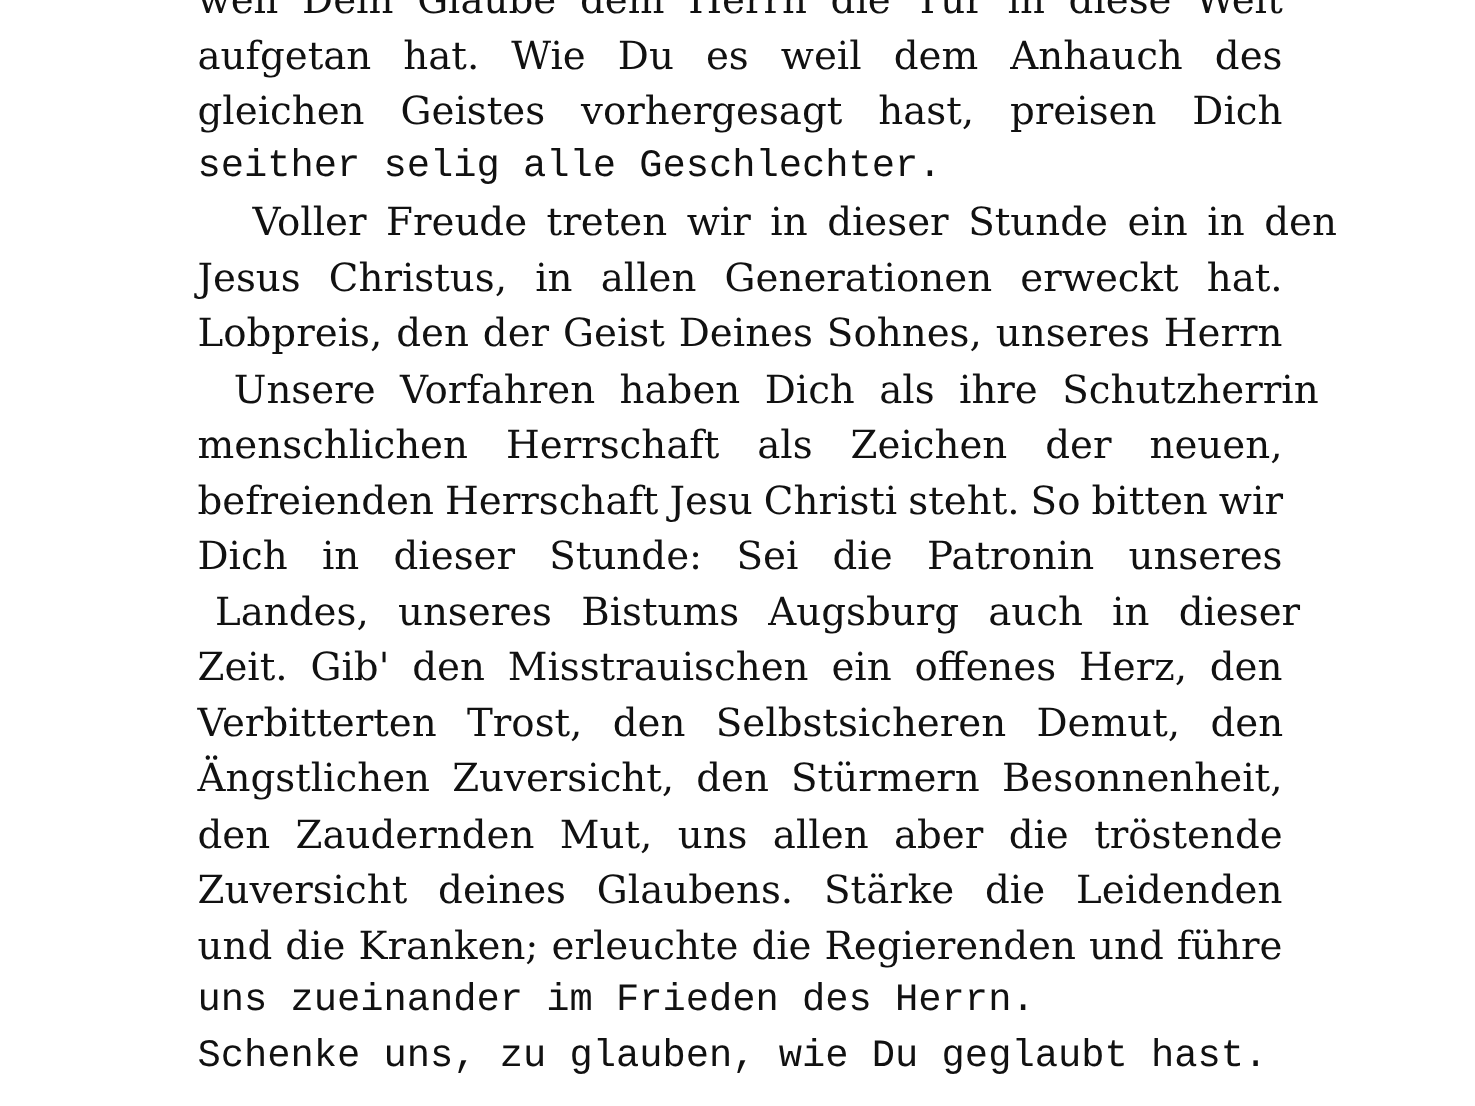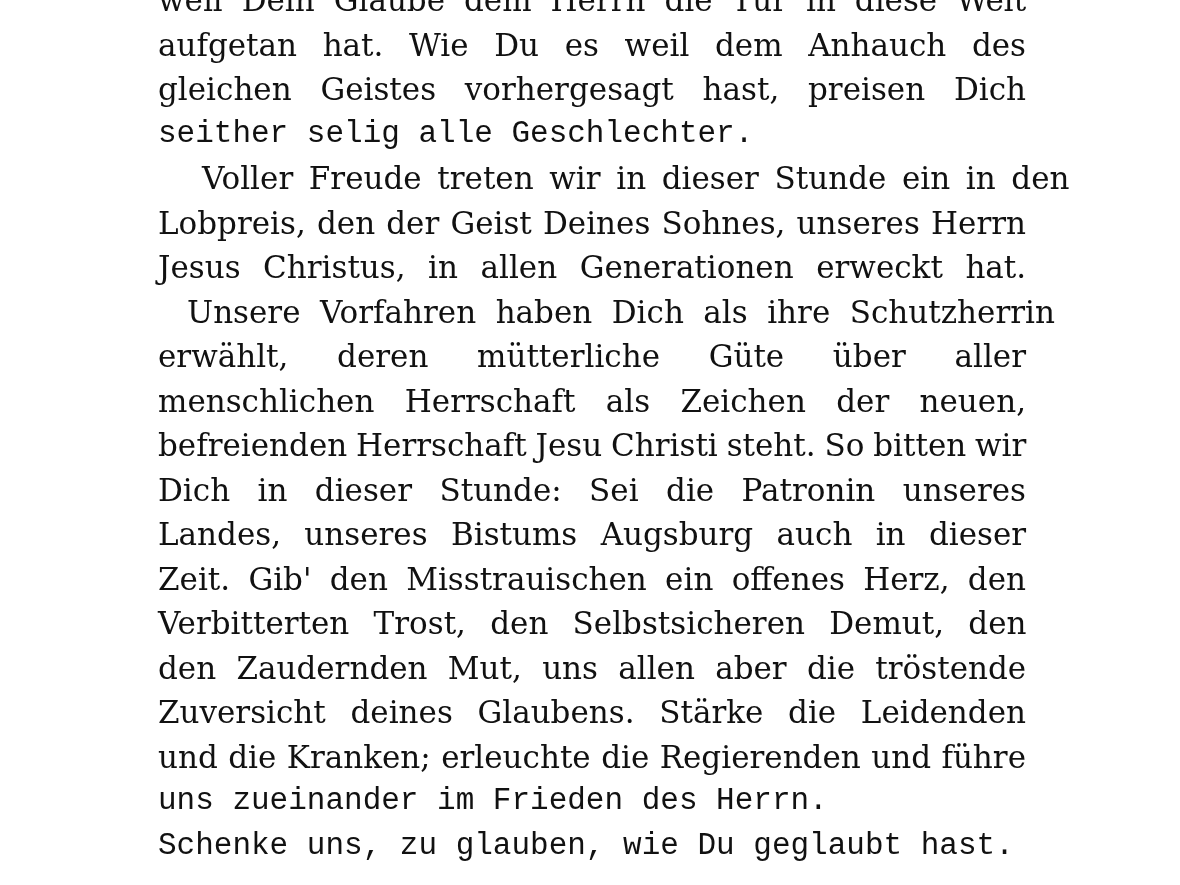--- a/index.html
+++ b/index.html
@@ -37,28 +37,28 @@
   </style>
 </head>
 <body>
 
 <div class="page">
   <span class="line" style="display: block; width: auto; word-spacing: 9.11111px;">weil Dein Glaube dem Herrn die Tür in diese Welt</span>
   <span class="line" style="display: block; width: auto; word-spacing: 13.125px;">aufgetan hat. Wie Du es weil dem Anhauch des</span>
   <span class="line" style="display: block; width: auto; word-spacing: 18.8px;">gleichen Geistes vorhergesagt hast, preisen Dich</span>
   <span class="line last">seither selig alle Geschlechter.</span>
   <span class="line" style="display: block; width: auto; word-spacing: 5.77778px; margin-left: 44px;">Voller Freude treten wir in dieser Stunde ein in den</span>
+  <span class="line" style="display: block; width: auto; word-spacing: 12.6667px;">Jesus Christus, in allen Generationen erweckt hat.</span>
   <span class="line" style="display: block; width: auto; word-spacing: 1.28571px;">Lobpreis, den der Geist Deines Sohnes, unseres Herrn</span>
-  <span class="line" style="display: block; width: auto; word-spacing: 12.6667px;">Jesus Christus, in allen Generationen erweckt hat.</span>
   <span class="line" style="display: block; width: auto; word-spacing: 9.66667px; margin-left: 29px;">Unsere Vorfahren haben Dich als ihre Schutzherrin</span>
-  <span class="line" style="display: block; width: auto; word-spacing: 38.8px;">erwählt, deren mütterliche Güte über aller</span>
   <span class="line" style="display: block; width: auto; word-spacing: 20.4px;">menschlichen Herrschaft als Zeichen der neuen,</span>
   <span class="line" style="display: block; width: auto; word-spacing: -1px;">befreienden Herrschaft Jesu Christi steht. So bitten wir</span>
   <span class="line" style="display: block; width: auto; word-spacing: 17.5714px;">Dich in dieser Stunde: Sei die Patronin unseres</span>
-  <span class="line" style="display: block; width: auto; word-spacing: 13.5px;">Landes, unseres Bistums Augsburg auch in dieser</span>
+  <span class="line" style="display: block; width: auto; word-spacing: 13.5px; margin-left: 14px;">Landes, unseres Bistums Augsburg auch in dieser</span>
   <span class="line" style="display: block; width: auto; word-spacing: 8.42857px;">Zeit. Gib' den Misstrauischen ein offenes Herz, den</span>
   <span class="line" style="display: block; width: auto; word-spacing: 14.4px;">Verbitterten Trost, den Selbstsicheren Demut, den</span>
+  <span class="line" style="display: block; width: auto; word-spacing: 7.75px;">Ängstlichen Zuversicht, den Stürmern Besonnenheit,</span>
   <span class="line" style="display: block; width: auto; word-spacing: 10.4286px;">den Zaudernden Mut, uns allen aber die tröstende</span>
   <span class="line" style="display: block; width: auto; word-spacing: 14.8px;">Zuversicht deines Glaubens. Stärke die Leidenden</span>
   <span class="line" style="display: block; width: auto; word-spacing: 0.571429px;">und die Kranken; erleuchte die Regierenden und führe</span>
   <span class="line last">uns zueinander im Frieden des Herrn.</span>
   <span class="line last">Schenke uns, zu glauben, wie Du geglaubt hast.</span>
 </div>
 
 </body></html>

